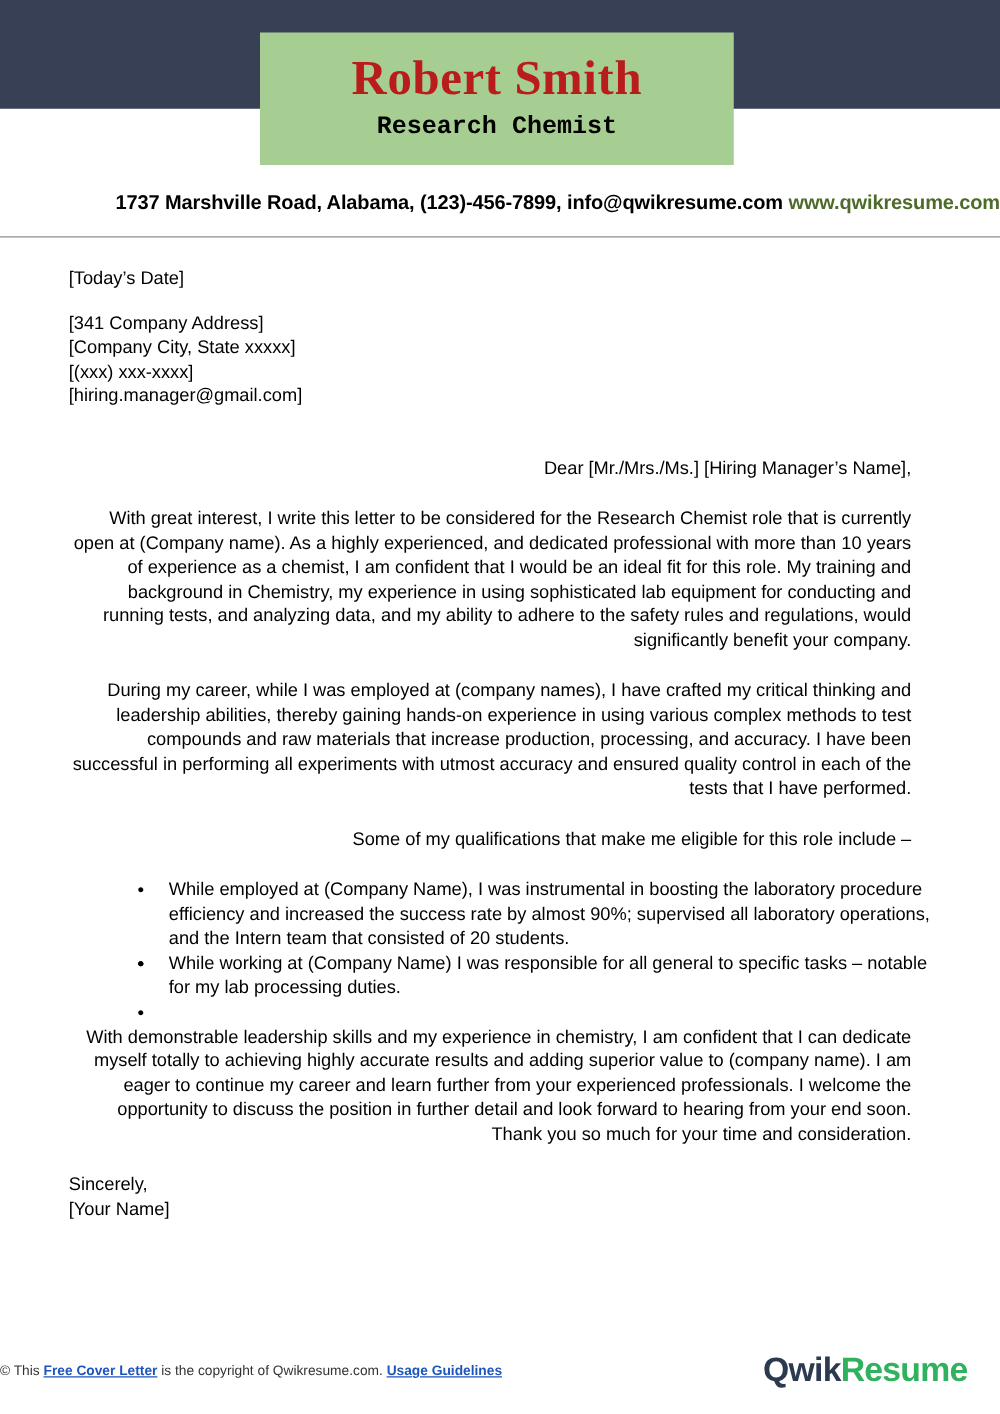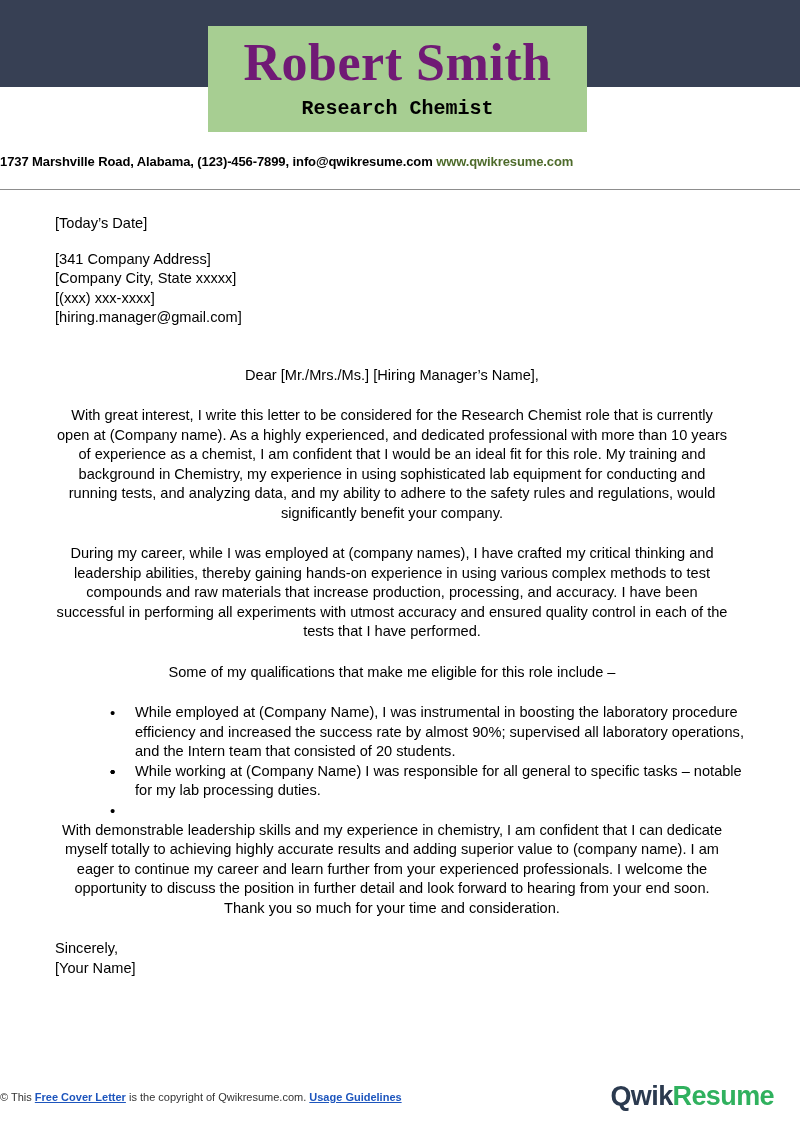--- a/index.html
+++ b/index.html
@@ -35,43 +35,43 @@
     box-sizing: border-box;
     display: flex;
     flex-direction: column;
     align-items: center;
     justify-content: center;
     z-index: 2;
   }
   .name-plate .full-name {
     font-family: "Liberation Serif", serif;
     font-weight: bold;
-    font-size: 52px;
+    font-size: 39px;
     line-height: 1.05;
-    color: #701a75;
+    color: #b91c1c;
     letter-spacing: 0.5px;
     white-space: nowrap;
   }
   .name-plate .job-title {
     font-family: Liberation Mono, monospace;
     font-weight: bold;
     font-size: 20px;
     line-height: 1.35;
     color: #000;
     margin-top: 4px;
     white-space: nowrap;
   }
 
   .contact-line {
     position: absolute;
     top: 154px;
     left: 0;
     width: 800px;
-    text-align: left;
-    font-size: 13px;
+    text-align: right;
+    font-size: 16px;
     font-weight: bold;
     letter-spacing: -0.1px;
     white-space: nowrap;
   }
   .contact-line .website {
     color: #4e6b2b;
     font-weight: bold;
   }
 
   .header-rule {
@@ -102,21 +102,21 @@
   .addr-block .line,
   .date-block .line,
   .sign-block .line {
     display: block;
   }
   .salutation {
     margin-bottom: 19px;
   }
   p.para {
     margin: 0 16px 21px 0;
-    text-align: center;
+    text-align: right;
   }
   .quals-lead {
     margin: 0 0 14px 0;
   }
 
   ul.bullets {
     margin: 0 0 20px 0;
     padding: 0 0 0 55px;
     list-style: none;
   }

